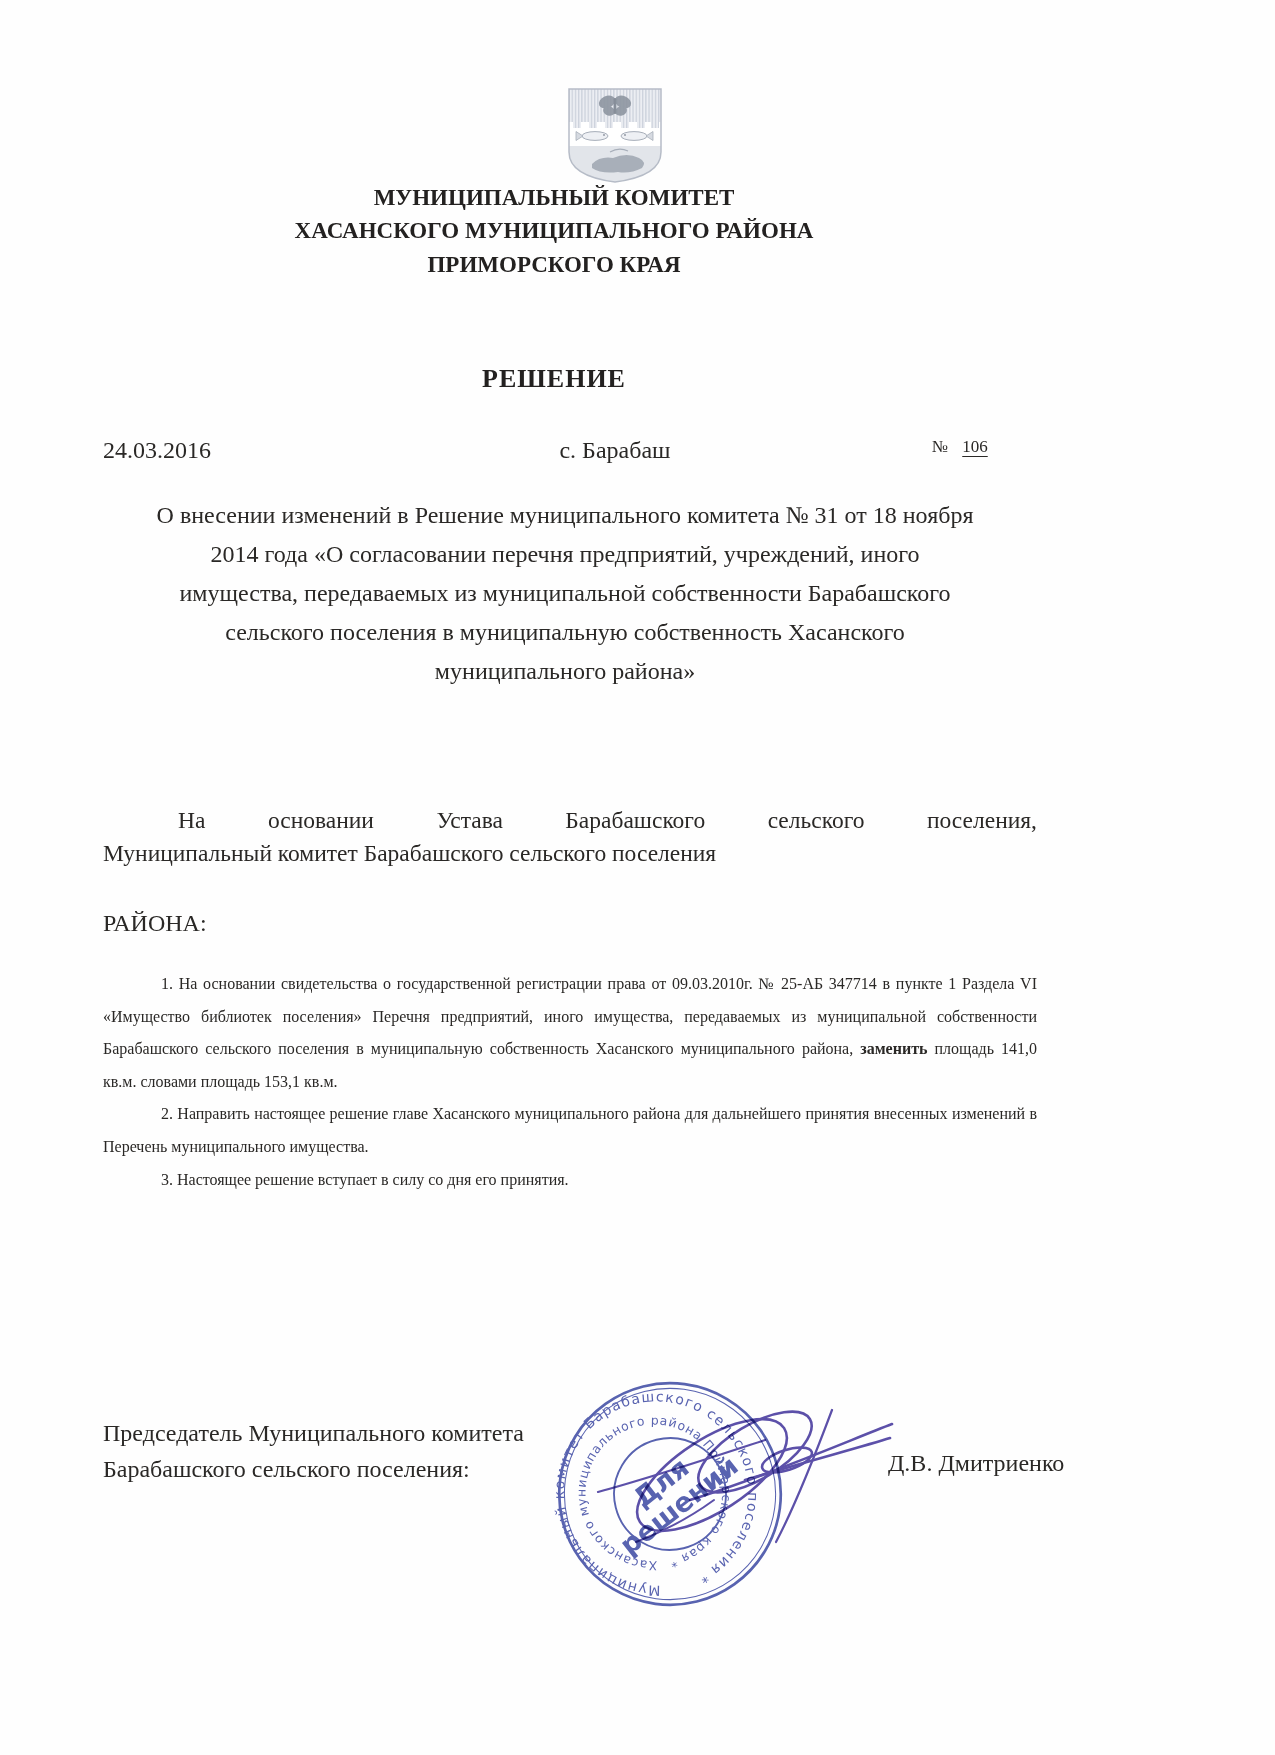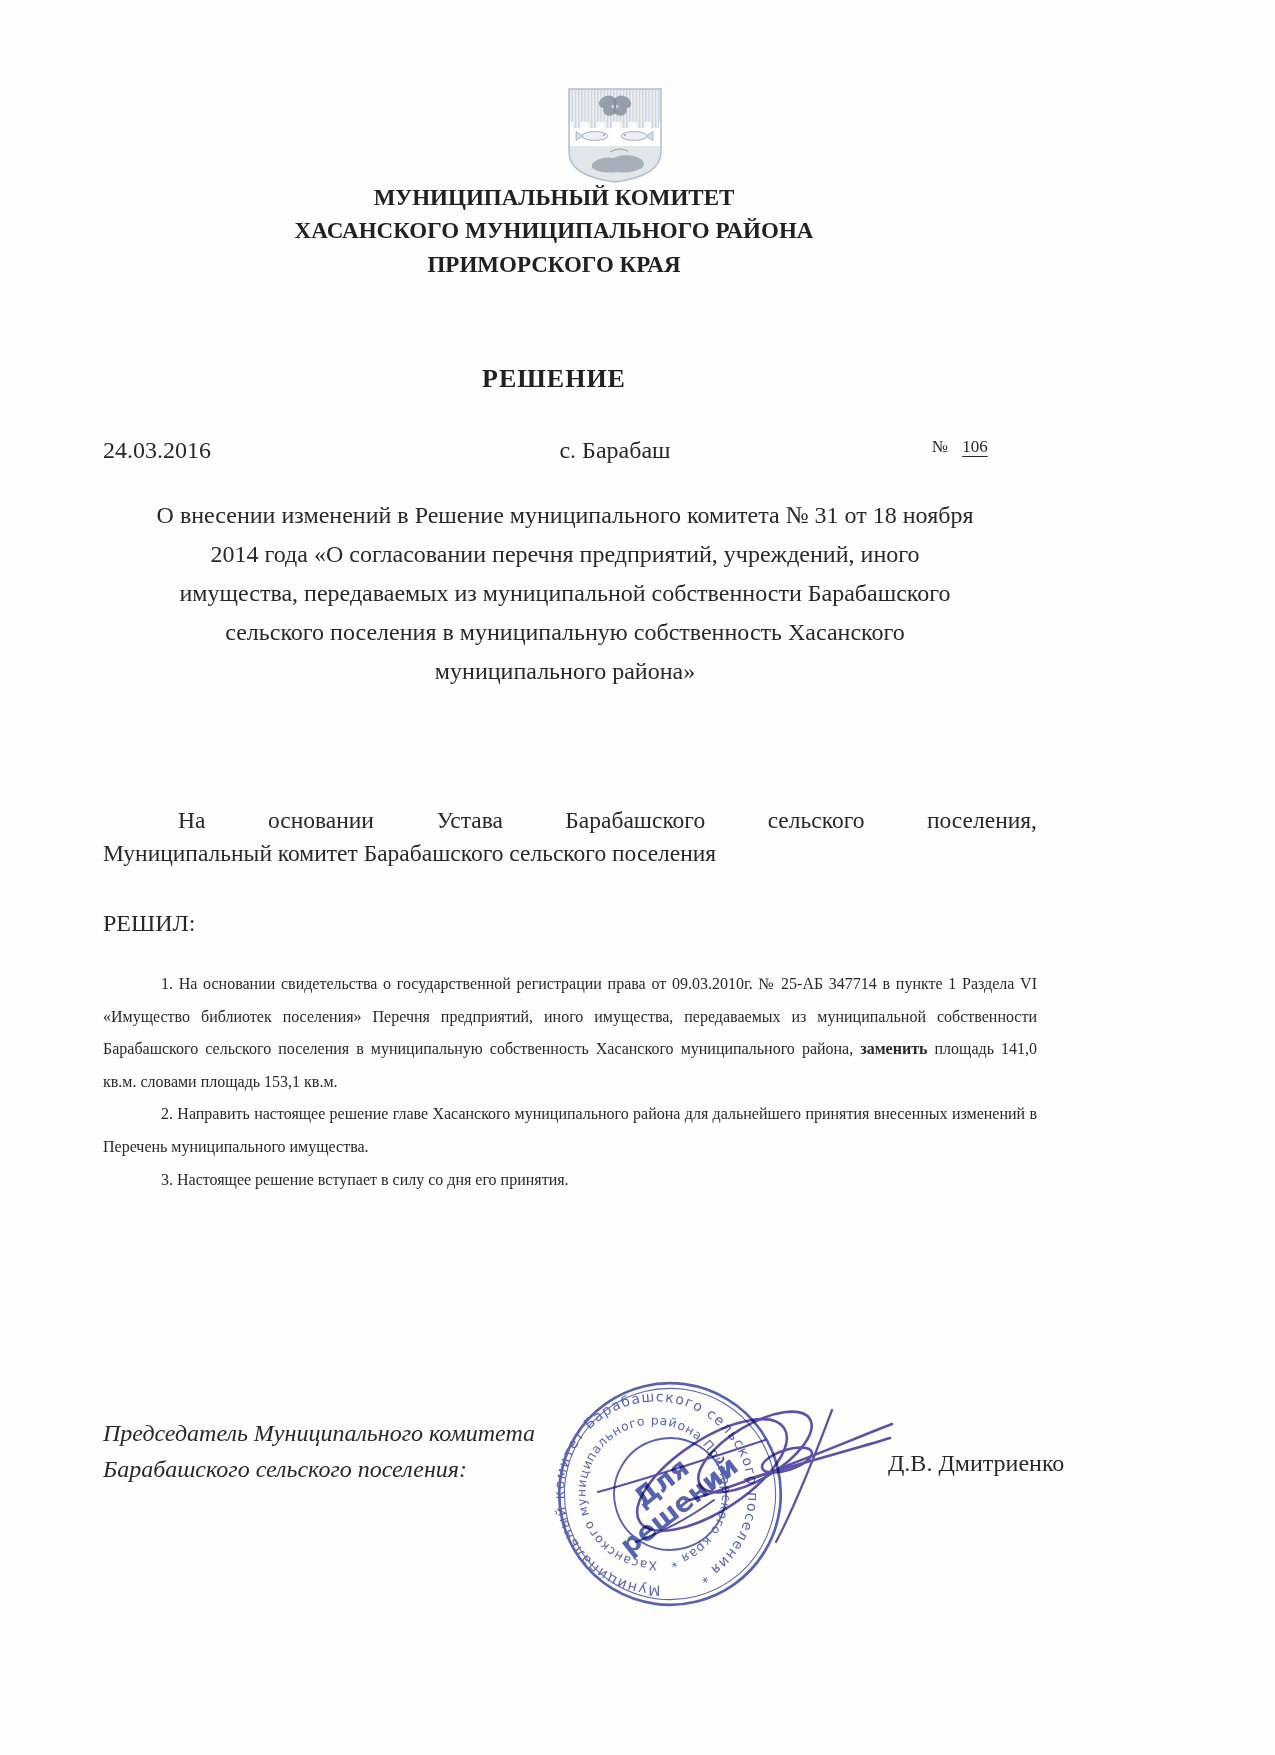--- a/index.html
+++ b/index.html
@@ -34,21 +34,21 @@
 
   
   #preamble{left:103px;top:804px;width:934px;font-size:23.5px;line-height:32.5px;}
   #preamble .jl{text-align:justify;text-align-last:justify;text-indent:75px;}
   #resolved{left:103px;top:910px;font-size:24px;}
   #items{left:103px;top:968px;width:934px;font-size:16px;line-height:32.6px;}
   #items p{margin:0;text-align:justify;text-indent:58px;}
   #items .b{font-weight:bold;}
 
   
-  #sig-title{left:103px;top:1415px;font-size:24px;line-height:36px;font-style:italic;}
+  #sig-title{left:103px;top:1415px;font-size:24px;line-height:36px;}
   #signer-name{left:888px;top:1450px;font-size:24px;}
 
   
   #stamp{left:553px;top:1377px;width:234px;height:234px;
     mix-blend-mode:multiply;opacity:.92;transform:rotate(-14deg);}
   #stamp text{font-family:"DejaVu Sans","Liberation Sans",sans-serif;}
   #handsig{left:540px;top:1380px;width:380px;height:210px;mix-blend-mode:multiply;}
 </style>
 </head>
 <body>
@@ -119,21 +119,21 @@
   <div>имущества, передаваемых из муниципальной собственности Барабашского</div>
   <div>сельского поселения в муниципальную собственность Хасанского</div>
   <div>муниципального района»</div>
 </div>
 
 <div id="preamble" class="abs">
   <div class="jl">На основании Устава Барабашского сельского поселения,</div>
   <div>Муниципальный комитет Барабашского сельского поселения</div>
 </div>
 
-<div id="resolved" class="abs">РЕШИЛ:</div>
+<div id="resolved" class="abs">РАЙОНА:</div>
 
 <div id="items" class="abs">
   <p><span>1. На основании свидетельства  о государственной регистрации права от 09.03.2010г. № 25-АБ 347714 в пункте 1 Раздела VI «Имущество библиотек поселения» Перечня предприятий, иного имущества, передаваемых из муниципальной собственности Барабашского сельского поселения в муниципальную собственность Хасанского муниципального района, </span><span class="b">заменить</span><span> площадь 141,0 кв.м. словами площадь 153,1 кв.м.</span></p>
   <p><span>2. Направить настоящее решение главе Хасанского муниципального района для дальнейшего принятия  внесенных изменений в Перечень муниципального имущества.</span></p>
   <p><span>3. Настоящее решение вступает в силу со дня его принятия.</span></p>
 </div>
 
 <div id="sig-title" class="abs">
   <div>Председатель Муниципального комитета</div>
   <div>Барабашского сельского поселения:</div>

